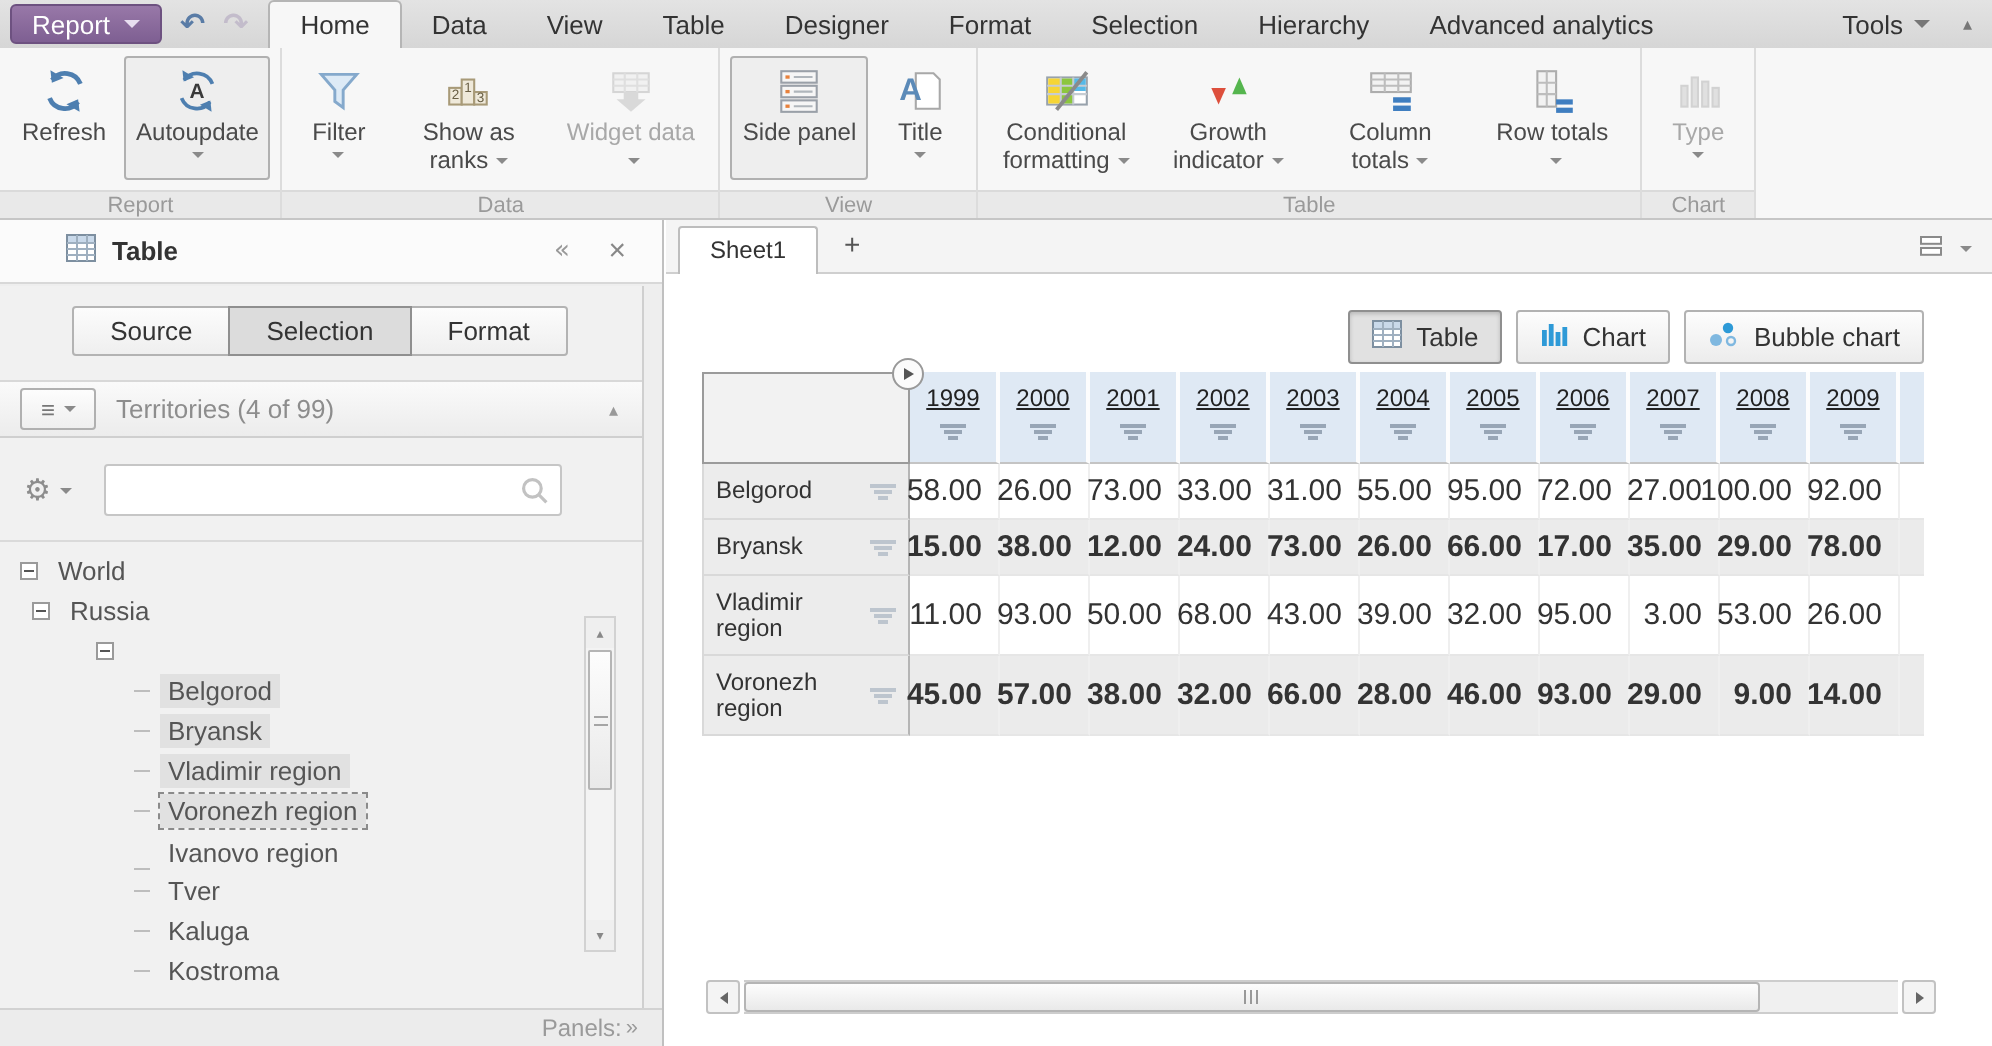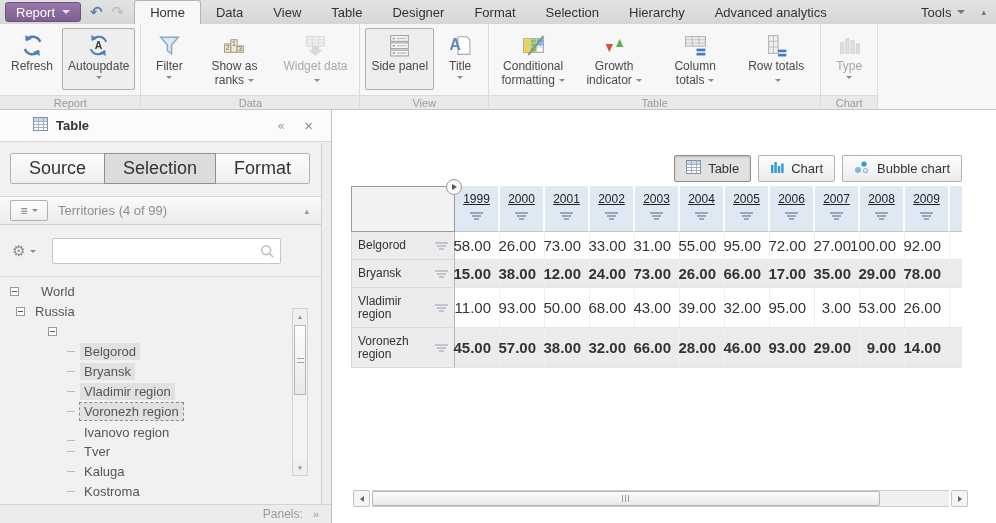--- a/index.html
+++ b/index.html
@@ -35,21 +35,21 @@
   .rlabel{height:14px;line-height:14px;text-align:center;font-size:11px;color:#9a9a9a;background:#e9e9e9;border-top:1px solid #dadada;}
 
   
   .sidebar{position:absolute;top:110px;left:0;width:332px;bottom:0;background:#eeeeee;border-right:1px solid #c0c0c0;}
   .sb-header{height:32px;background:#fbfbfb;border-bottom:1px solid #d8d8d8;display:flex;align-items:center;padding-left:33px;position:relative;}
   .sb-title{font-size:13px;font-weight:bold;color:#333;margin-left:8px;}
   .sb-collapse{position:absolute;right:46px;color:#999;font-size:13px;cursor:pointer;font-family:"DejaVu Sans",sans-serif;}
   .sb-close{position:absolute;right:18px;color:#888;font-size:15px;cursor:pointer;}
   .sb-inner{position:absolute;top:33px;left:0;right:9px;bottom:19px;background:#f1f1f1;border-right:1px solid #cfcfcf;overflow:hidden;}
   .sb-tabs{display:flex;justify-content:center;margin-top:10px;}
-  .sbtab{padding:4px 18px;font-size:18px;color:#333;background:linear-gradient(#fcfcfc,#efefef);border:1px solid #b3b3b3;margin-left:-1px;cursor:pointer;}
+  .sbtab{padding:4px 18px;font-size:13px;color:#333;background:linear-gradient(#fcfcfc,#efefef);border:1px solid #b3b3b3;margin-left:-1px;cursor:pointer;}
   .sbtab:first-child{border-radius:2px 0 0 2px;}
   .sbtab:last-child{border-radius:0 2px 2px 0;}
   .sbtab.active{background:#dcdcdc;border-color:#8f8f8f;position:relative;z-index:1;}
   .terr{margin-top:12px;height:29px;background:linear-gradient(#fafafa,#ececec);border-top:1px solid #d8d8d8;border-bottom:1px solid #cfcfcf;display:flex;align-items:center;padding:0 10px;position:relative;}
   .hambtn{width:38px;height:21px;border:1px solid #b0b0b0;border-radius:2px;background:linear-gradient(#fdfdfd,#efefef);display:flex;align-items:center;justify-content:center;gap:4px;color:#777;font-size:12px;cursor:pointer;}
   .caret-s{width:0;height:0;border-left:3.5px solid transparent;border-right:3.5px solid transparent;border-top:3.5px solid #8a8a8a;}
   .terr-label{margin-left:10px;font-size:13px;color:#8d8d8d;}
   .terr-caret{position:absolute;right:12px;color:#999;font-size:9px;cursor:pointer;}
   .gearrow{margin-top:13px;display:flex;align-items:center;padding:0 12px;}
   .gearbtn{color:#8d8d8d;font-size:15px;display:flex;align-items:center;gap:5px;cursor:pointer;font-family:"DejaVu Sans",sans-serif;}
@@ -63,21 +63,21 @@
   .texp::after{content:"";position:absolute;left:1px;right:1px;top:3px;height:1px;background:#555;}
   .ttick{width:8px;height:1px;background:#bdbdbd;margin-right:5px;flex:none;}
   .tlabel{padding:1px 4px;white-space:nowrap;}
   .tlabel.sel{background:#e1e1e1;}
   .tlabel.focus{outline:1px dashed #8b8b8b;}
   .vscroll{position:absolute;right:13px;top:165px;bottom:28px;width:16px;background:#f3f3f3;border:1px solid #d2d2d2;}
   .vbtn{height:15px;display:flex;align-items:center;justify-content:center;font-size:7px;color:#888;background:#efefef;cursor:pointer;}
   .vbtn.bottom{position:absolute;bottom:0;left:0;right:0;}
   .vthumb{position:absolute;top:16px;left:1px;right:1px;height:70px;background:linear-gradient(#fdfdfd,#e9e9e9);border:1px solid #b5b5b5;border-radius:1px;display:flex;align-items:center;justify-content:center;cursor:pointer;}
   .vthumb .grip{width:7px;height:5px;border-top:1px solid #a5a5a5;border-bottom:1px solid #a5a5a5;}
-  .sb-bottom{position:absolute;bottom:0;left:0;right:0;height:19px;background:#ececec;border-top:1px solid #d2d2d2;display:flex;align-items:center;justify-content:flex-end;padding-right:12px;gap:10px;font-size:12px;color:#9a9a9a;}
+  .sb-bottom{position:absolute;bottom:0;left:0;right:0;height:19px;background:#ececec;border-top:1px solid #d2d2d2;display:flex;align-items:center;justify-content:flex-end;padding-right:12px;gap:2px;font-size:12px;color:#9a9a9a;}
   .panels-exp{color:#9a9a9a;font-size:11px;cursor:pointer;}
 
   
   .main{position:absolute;top:110px;left:333px;right:0;bottom:0;background:#fff;}
   .sheetbar{height:27px;background:#f4f4f4;border-bottom:1px solid #cfcfcf;display:flex;align-items:flex-end;position:relative;}
   .sheettab{margin-left:6px;background:#fff;border:1px solid #bdbdbd;border-bottom:none;border-radius:2px 2px 0 0;padding:4px 15px 5px;font-size:12px;color:#333;position:relative;top:1px;cursor:pointer;}
   .addtab{padding:0 13px 6px;font-size:14px;color:#555;cursor:pointer;}
   .sheetbar-right{position:absolute;right:10px;top:7px;display:flex;align-items:center;gap:8px;}
   .vbtns{position:absolute;top:45px;right:34px;display:flex;gap:7px;}
   .vbutton{display:flex;align-items:center;gap:7px;padding:4px 11px;font-size:13px;color:#333;background:linear-gradient(#fdfdfd,#ececec);border:1px solid #b2b2b2;border-radius:2px;cursor:pointer;}
@@ -353,21 +353,21 @@
         <span class="search">
           <input type="text" value="" style="">
           <span class="mag" id="mag-icon"><svg width="15" height="15" viewBox="0 0 15 15">
                 <circle cx="6.2" cy="6.2" r="4.4" fill="none" stroke="#c2c2c2" stroke-width="1.6"></circle>
                 <path d="M9.6 9.6l3.6 3.6" stroke="#c2c2c2" stroke-width="1.6"></path>
               </svg></span>
         </span>
       </div>
       <div class="sb-divider"></div>
       <div class="tree" id="tree">
-          <div class="titem" style="padding-left: 10px; gap: 12px;">
+          <div class="titem" style="padding-left: 10px;">
             <span class="texp"></span>
             <span class="tlabel">World</span>
           </div>
           <div class="titem" style="padding-left: 16px;">
             <span class="texp"></span>
             <span class="tlabel">Russia</span>
           </div>
           <div class="titem" style="padding-left: 48px;">
             <span class="texp"></span>
           </div>
@@ -412,20 +412,35 @@
         <div class="vbtn bottom">▾</div>
       </div>
     </div>
     <div class="sb-bottom">
       <span>Panels:</span>
       <span class="panels-exp">»</span>
     </div>
   </div>
 
   <div class="main">
+    <div class="sheetbar">
+      <span id="sheet-tabs" style="display:flex;align-items:flex-end;">
+          <span class="sheettab">Sheet1</span>
+        </span>
+      <span class="addtab">+</span>
+      <span class="sheetbar-right">
+        <span id="sheet-list-ic"><svg width="13" height="12" viewBox="0 0 13 12">
+              <g fill="#fff" stroke="#8a8a8a">
+                <rect x="1.5" y="1.5" width="10" height="3.4"></rect>
+                <rect x="1.5" y="7" width="10" height="3.4"></rect>
+              </g>
+            </svg></span>
+        <span class="caret-s"></span>
+      </span>
+    </div>
     <div class="vbtns" id="view-buttons">
         <span class="vbutton active">
           <span><svg width="15" height="14" viewBox="0 0 15 14">
               <rect x="0.5" y="0.5" width="14" height="13" fill="#fff" stroke="#7d8fa0"></rect>
               <rect x="1" y="1" width="13" height="3" fill="#c9d9ea"></rect>
               <path d="M0.5 4.5h14M0.5 7.5h14M0.5 10.5h14M5.5 0.5v13M10.5 0.5v13" stroke="#9fb0c0"></path>
             </svg></span>
           <span>Table</span>
         </span>
         <span class="vbutton">

